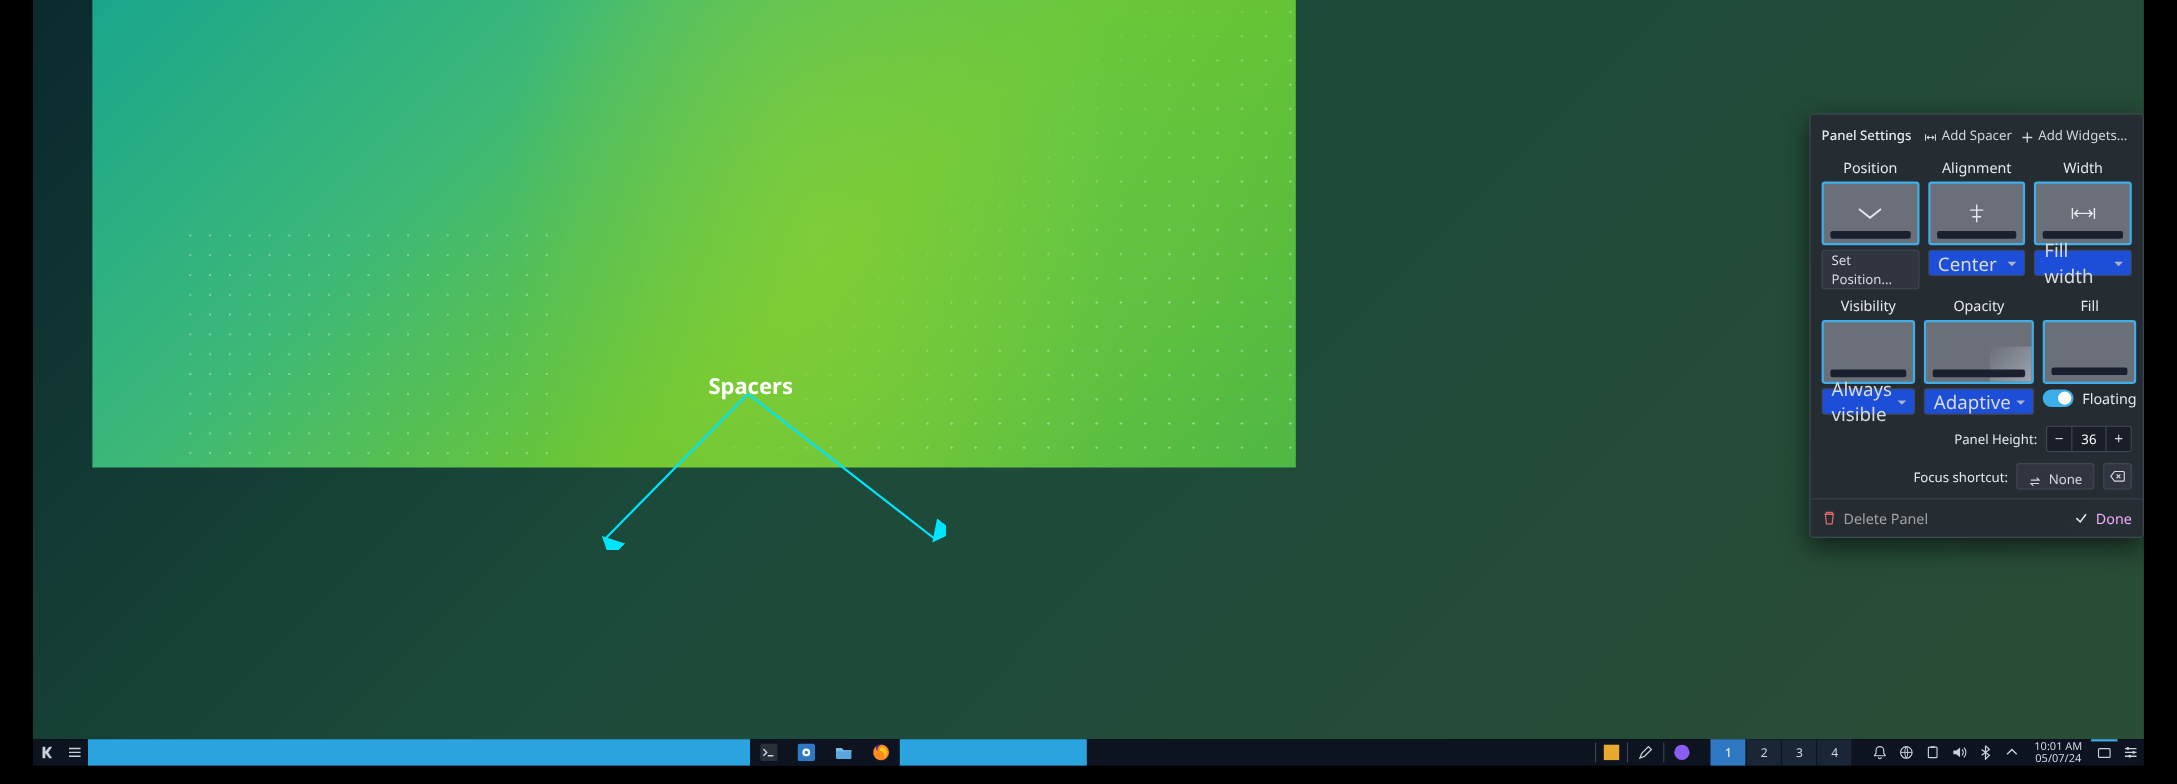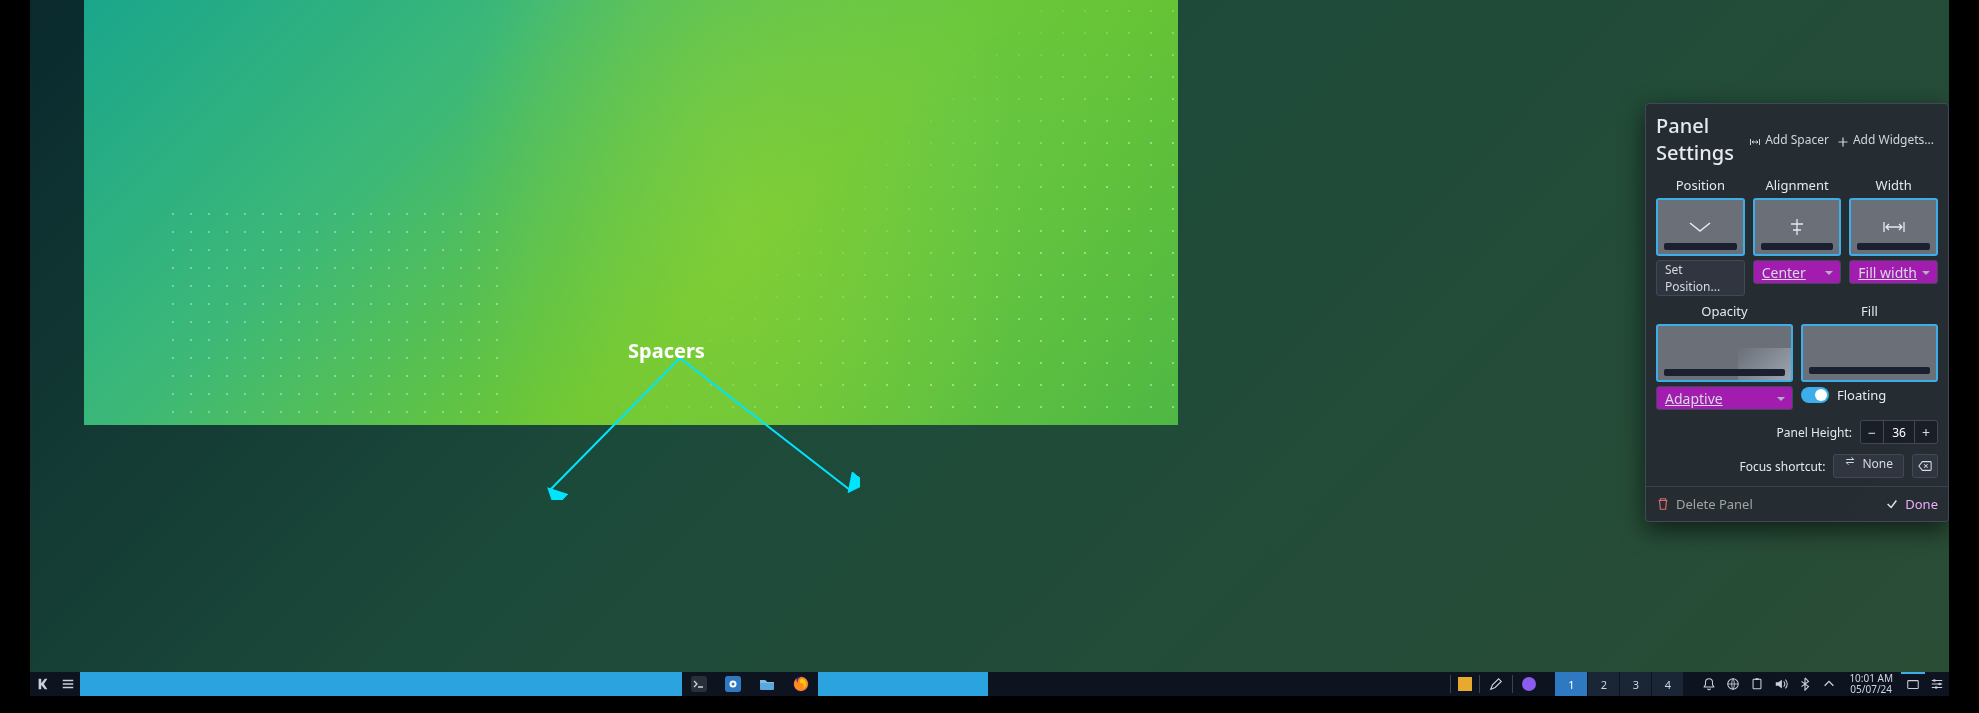--- a/index.html
+++ b/index.html
@@ -33,21 +33,21 @@
 .dots-bl {
   position: absolute; left: 80px; bottom: 0; width: 350px; height: 220px;
   background-image: radial-gradient(circle 1px, rgba(255,255,255,0.35) 1px, transparent 1px);
   background-size: 18px 18px;
 }
 
 
 .annotation-label {
   position: absolute;
   color: #fff; font-weight: 700; font-size: 20px;
-  left: 628px; top: 337px;
+  left: 644px; top: 337px;
 }
 
 
 .taskbar {
   position: absolute;
   left: 30px; right: 30px; bottom: 17px;
   height: 24px;
   background: #0d1420;
   display: flex;
   align-items: center;
@@ -93,21 +93,21 @@
   border-radius: 4px;
   box-shadow: 0 8px 24px rgba(0,0,0,0.6);
   color: #e6e9ef;
   font-size: 13px;
   backdrop-filter: blur(4px);
 }
 .popup-header {
   display: flex; align-items: center;
   padding: 8px 10px 10px 10px;
 }
-.popup-title { font-size: 20px; font-weight: 500; flex: 1; }
+.popup-title { font-size: 12px; font-weight: 500; flex: 1; }
 .popup-hbtn {
   display: flex; align-items: flex-end; gap: 4px;
   font-size: 12px; color: #d0d5df; padding: 2px 4px;
 }
 .popup-body { padding: 0 10px 8px 10px; }
 .section-row { display: flex; gap: 8px; margin-bottom: 6px; }
 .section { flex: 1; }
 .section-label { text-align: center; font-size: 13px; margin-bottom: 4px; }
 .preview-box {
   height: 58px;
@@ -120,26 +120,25 @@
   justify-content: center;
   margin-bottom: 4px;
   overflow: hidden;
 }
 .preview-panel {
   position: absolute; bottom: 4px; left: 6px; right: 6px;
   height: 7px; background: #1a2030; border-radius: 2px;
 }
 .chevron-d { width: 26px; height: 14px; }
 .dropdown {
-  height: 24px; background: #a21caf; border: 1px solid #414856;
+  height: 24px; background: #1d4ed8; border: 1px solid #414856;
   border-radius: 3px; padding: 0 20px 0 8px;
-  font-size: 14px; color: #d6dae2;
+  font-size: 17px; color: #d6dae2;
   display: flex; align-items: center;
   position: relative;
-  text-decoration: underline;
 }
 .dropdown::after {
   content: ""; position: absolute; right: 7px; top: 10px;
   border-left: 4px solid transparent; border-right: 4px solid transparent;
   border-top: 4px solid #aeb4c0;
 }
 .button {
   height: 36px; background: #31353f; border: 1px solid #414856;
   border-radius: 3px; padding: 0 8px; font-size: 12px; color: #d6dae2;
   display: flex; align-items: center; justify-content: center;
@@ -165,21 +164,21 @@
 .spinner button {
   width: 22px; background: transparent; border: none; color: #d6dae2;
   font-size: 14px;
 }
 .spinner .spin-val {
   width: 32px; display: flex; align-items: center; justify-content: center;
   font-size: 12px; color: #fff; border-left: 1px solid #414856; border-right: 1px solid #414856;
 }
 .shortcut-btn {
   height: 24px; padding: 0 10px; background: #31353f; border: 1px solid #414856;
-  border-radius: 3px; display: flex; align-items: flex-start; gap: 6px; font-size: 12px; color: #d6dae2;
+  border-radius: 3px; display: flex; align-items: flex-end; gap: 6px; font-size: 12px; color: #d6dae2;
 }
 .clear-btn {
   width: 26px; height: 24px; background: #31353f; border: 1px solid #414856;
   border-radius: 3px; display: flex; align-items: center; justify-content: center; color: #d6dae2;
 }
 .popup-footer {
   border-top: 1px solid #3b4150;
   padding: 8px 10px;
   display: flex; align-items: center;
 }
@@ -397,20 +396,27 @@
               <path stroke="#e6e9ef" stroke-width="1.3" fill="none" d="M2 2v10M22 2v10M4 7h16M7 4l-3 3 3 3M17 4l3 3-3 3"></path>
             </svg>
           <div class="preview-panel"></div>
         </div>
         <div class="dropdown">Fill width</div>
       </div>
     </div>
 
     <div class="section-row">
       <div class="section">
+        <div class="section-label">Visibility</div>
+        <div class="preview-box">
+            <div class="preview-panel"></div>
+          </div>
+        <div class="dropdown">Always visible</div>
+      </div>
+      <div class="section">
         <div class="section-label">Opacity</div>
         <div class="preview-box">
           <div style="position:absolute;right:0;bottom:0;width:40%;height:60%;background:linear-gradient(135deg,transparent,#9ea5b0)"></div>
           <div class="preview-panel"></div>
         </div>
         <div class="dropdown">Adaptive</div>
       </div>
       <div class="section">
         <div class="section-label">Fill</div>
         <div class="preview-box">

